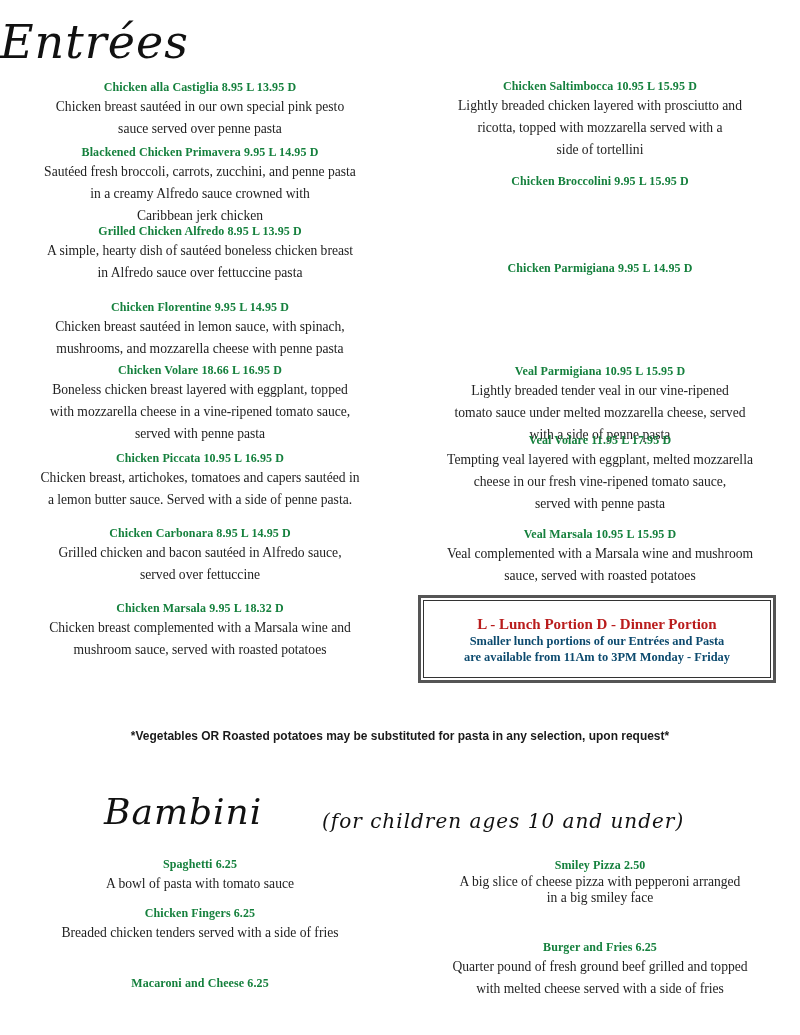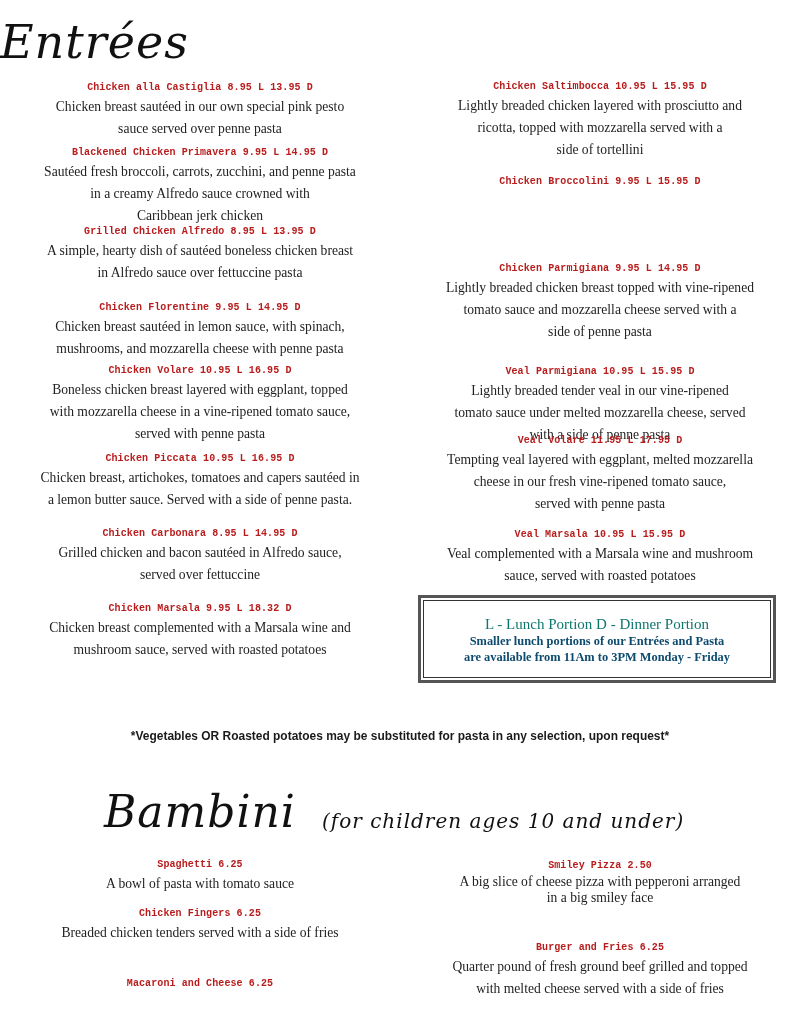--- a/index.html
+++ b/index.html
@@ -1,25 +1,25 @@
 <!DOCTYPE html>
 <html><head>
 <meta charset="utf-8">
 <style>
   html, body { margin:0; padding:0; background:#ffffff; }
   body { width:800px; height:1035px; position:relative; overflow:hidden; color:#1a1a1a; }
   .script { position:absolute; font-family:"DejaVu Serif", serif; font-style:italic; color:#111; }
   .item { position:absolute; text-align:center; }
-  .name { font-family:Liberation Mono, monospace; font-weight:bold; font-size:10px; line-height:17px; white-space:nowrap; color:#b91c1c; letter-spacing:0.1px; }
+  .name { font-family:Liberation Serif, serif; font-weight:bold; font-size:12px; line-height:17px; white-space:nowrap; color:#15803d; letter-spacing:0.1px; }
   .desc { font-family:"Liberation Serif", serif; font-size:13.6px; line-height:22px; color:#222; white-space:pre-line; }
   .col-l { left:0; width:400px; }
   .col-r { left:400px; width:400px; }
   .note-box { position:absolute; left:418px; top:595px; width:358px; height:88px; border:3px solid #555; box-sizing:border-box; padding:2px; }
   .note-inner { width:100%; height:100%; border:1px solid #333; box-sizing:border-box; text-align:center; padding-top:14px; }
-  .note-title { font-family:"Liberation Serif", serif; font-weight:normal; font-size:15px; line-height:18px; color:#0f766e; }
+  .note-title { font-family:"Liberation Serif", serif; font-weight:bold; font-size:15px; line-height:18px; color:#b91c1c; }
   .note-line { font-family:"Liberation Serif", serif; font-weight:bold; font-size:12.4px; line-height:16px; color:#0c4a6e; }
   .footnote { position:absolute; left:0; width:800px; top:728px; text-align:center; font-family:"Liberation Sans", sans-serif; font-weight:bold; font-size:13px; color:#1a1a1a; letter-spacing:0px; transform:scaleX(0.92); }
 </style>
 </head>
 <body>
 
 <div class="script" style="left:0; width:800px; text-align:left; top:14px; font-size:46px; line-height:56px; letter-spacing:1px;">Entrées</div>
 
 <div class="item col-l" style="top:79px;">
   <div class="name">Chicken alla Castiglia  8.95 L  13.95 D</div>
@@ -36,21 +36,21 @@
   <div class="name">Grilled Chicken Alfredo  8.95 L  13.95 D</div>
   <div class="desc">A simple, hearty dish of sautéed boneless chicken breast
 in Alfredo sauce over fettuccine pasta</div>
 </div>
 <div class="item col-l" style="top:299px;">
   <div class="name">Chicken Florentine 9.95 L  14.95  D</div>
   <div class="desc">Chicken breast sautéed in lemon sauce, with spinach,
 mushrooms, and mozzarella cheese with penne pasta</div>
 </div>
 <div class="item col-l" style="top:362px;">
-  <div class="name">Chicken Volare  10.95 L  16.95 D</div>
+  <div class="name">Chicken Volare  18.66 L  16.95 D</div>
   <div class="desc">Boneless chicken breast layered with eggplant, topped
 with mozzarella cheese in a vine-ripened tomato sauce,
 served with penne pasta</div>
 </div>
 <div class="item col-l" style="top:450px;">
   <div class="name">Chicken Piccata   10.95 L  16.95 D</div>
   <div class="desc">Chicken breast, artichokes, tomatoes and capers sautéed in
 a lemon butter sauce. Served with a side of penne pasta.</div>
 </div>
 <div class="item col-l" style="top:525px;">
@@ -68,23 +68,20 @@
   <div class="name">Chicken Saltimbocca 10.95 L  15.95 D</div>
   <div class="desc">Lightly breaded chicken layered with prosciutto and
 ricotta, topped with mozzarella served with a
 side of tortellini</div>
 </div>
 <div class="item col-r" style="top:173px;">
   <div class="name">Chicken Broccolini  9.95 L  15.95 D</div>
 </div>
 <div class="item col-r" style="top:248px;margin-top:12px;">
   <div class="name">Chicken Parmigiana  9.95 L  14.95  D</div>
-  <div class="desc">Lightly breaded chicken breast topped with vine-ripened
-tomato sauce and mozzarella cheese served with a
-side of penne pasta</div>
 </div>
 <div class="item col-r" style="top:335px;margin-top:28px;">
   <div class="name">Veal Parmigiana 10.95 L  15.95 D</div>
   <div class="desc">Lightly breaded tender veal in our vine-ripened
 tomato sauce under melted mozzarella cheese, served
 with a side of penne pasta</div>
 </div>
 <div class="item col-r" style="top:432px;">
   <div class="name">Veal Volare  11.95 L  17.95 D</div>
   <div class="desc">Tempting veal layered with eggplant, melted mozzarella
@@ -100,21 +97,21 @@
 <div class="note-box">
   <div class="note-inner">
     <div class="note-title">L - Lunch Portion  D - Dinner Portion</div>
     <div class="note-line">Smaller lunch portions of our Entrées and Pasta</div>
     <div class="note-line">are available from 11Am to 3PM Monday - Friday</div>
   </div>
 </div>
 
 <div class="footnote">*Vegetables OR Roasted potatoes may be substituted for pasta in any selection, upon request*</div>
 
-<div class="script" style="left:104px; top:784px; font-size:44px; line-height:56px; letter-spacing:1px;">Bambini</div>
+<div class="script" style="left:104px; top:784px; font-size:36px; line-height:56px; letter-spacing:1px;">Bambini</div>
 <div class="script" style="left:322px; top:806px; font-size:20px; line-height:30px; letter-spacing:1px;">(for children ages 10 and under)</div>
 
 <div class="item col-l" style="top:856px;">
   <div class="name">Spaghetti  6.25</div>
   <div class="desc">A bowl of pasta with tomato sauce</div>
 </div>
 <div class="item col-l" style="top:905px;">
   <div class="name">Chicken Fingers  6.25</div>
   <div class="desc">Breaded chicken tenders served with a side of fries</div>
 </div>

